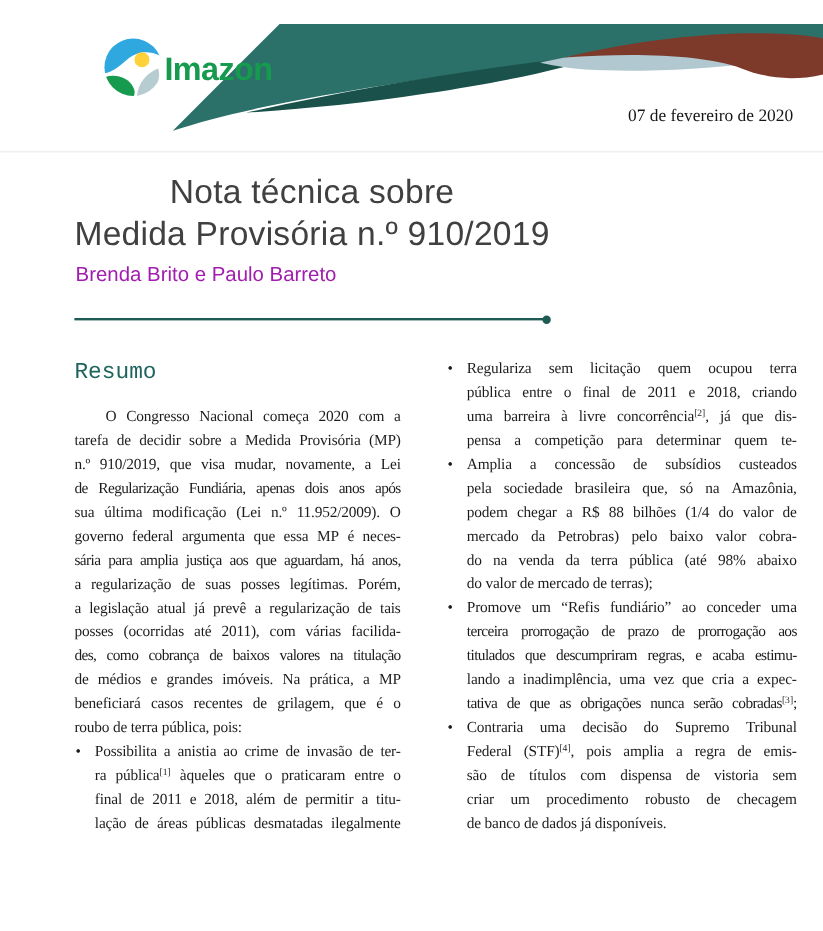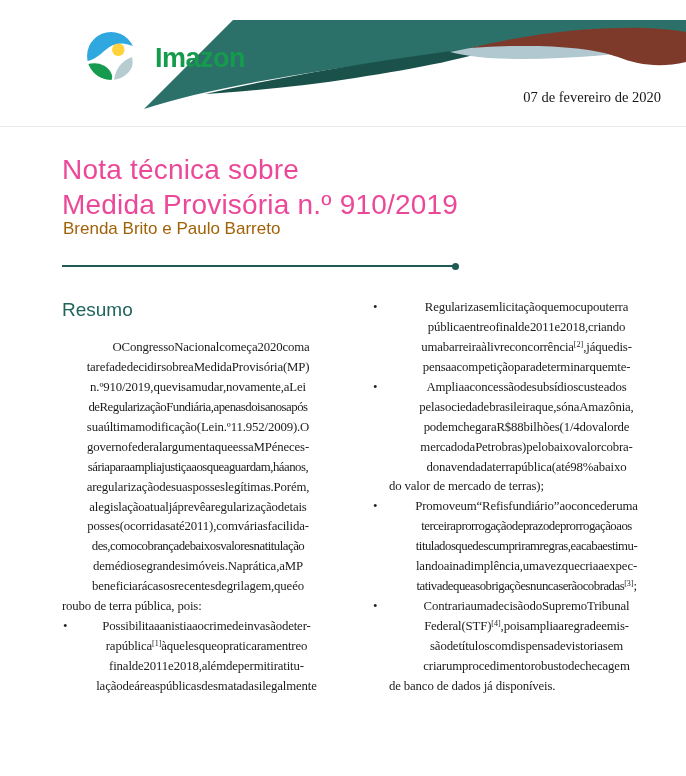--- a/index.html
+++ b/index.html
@@ -7,46 +7,46 @@
         font-family:"Liberation Serif",serif;color:#1c1c1c;}
 
   
   #hero{position:absolute;top:0;left:0;width:686px;height:120px;}
   #hairline{position:absolute;top:126px;left:0;width:686px;height:1px;background:#eaeaea;}
 
   
   #logo{position:absolute;top:31px;left:86px;display:flex;align-items:center;}
   #logo svg{width:50px;height:50px;}
   #logo .word{font-family:"Liberation Sans",sans-serif;font-weight:bold;font-size:27px;
-              letter-spacing:-0.5px;color:#169a4e;margin-left:19px;margin-top:4px;}
+              letter-spacing:-0.5px;color:#169a4e;margin-left:1px;margin-top:4px;}
 
   
   #date{position:absolute;top:89px;right:25px;font-size:14.5px;color:#161616;margin-left:24px;}
 
   
-  #title{position:absolute;top:152px;left:62px;
+  #title{position:absolute;top:142px;left:62px;
          font-family:"Liberation Sans",sans-serif;font-weight:300;
-         font-size:28px;line-height:35px;color:#ec4899;letter-spacing:0.2px;}
+         font-size:28px;line-height:35px;color:#404040;letter-spacing:0.2px;text-align:center;}
   #authors{position:absolute;top:219px;left:63px;
-           font-family:"Liberation Sans",sans-serif;font-size:17px;color:#a16207;}
+           font-family:"Liberation Sans",sans-serif;font-size:17px;color:#a21caf;}
 
   
   #rule{position:absolute;top:265px;left:62px;width:391px;height:2px;background:#1d5b54;}
   #rule-dot{position:absolute;top:263px;left:452px;width:7px;height:7px;border-radius:50%;background:#1d5b54;}
 
   
   #resumo{position:absolute;top:299px;left:62px;
-          font-family:Liberation Sans, sans-serif;font-size:19px;color:#1f655e;}
+          font-family:Liberation Mono, monospace;font-size:19px;color:#1f655e;}
 
   
   .col{position:absolute;font-size:12.8px;letter-spacing:-0.15px;}
   #col-left {top:338px;left:62px;width:272px;}
   #col-right{top:298px;left:372px;width:292px;}
   .line{position:relative;height:19.95px;line-height:19.95px;white-space:nowrap;}
-  .line.j{display:flex;justify-content:center;white-space:normal;}
+  .line.j{display:flex;justify-content:space-between;white-space:normal;}
   .line.j span{white-space:nowrap;}
   .indent{padding-left:26px;}
   .bullet,.hang{padding-left:17px;}
   .bullet::before{content:"\2022";position:absolute;left:1px;top:0;}
   .tight{letter-spacing:-0.5px;}
   sup{font-size:8px;line-height:0;vertical-align:4px;letter-spacing:0;}
 </style>
 </head>
 <body>
 

